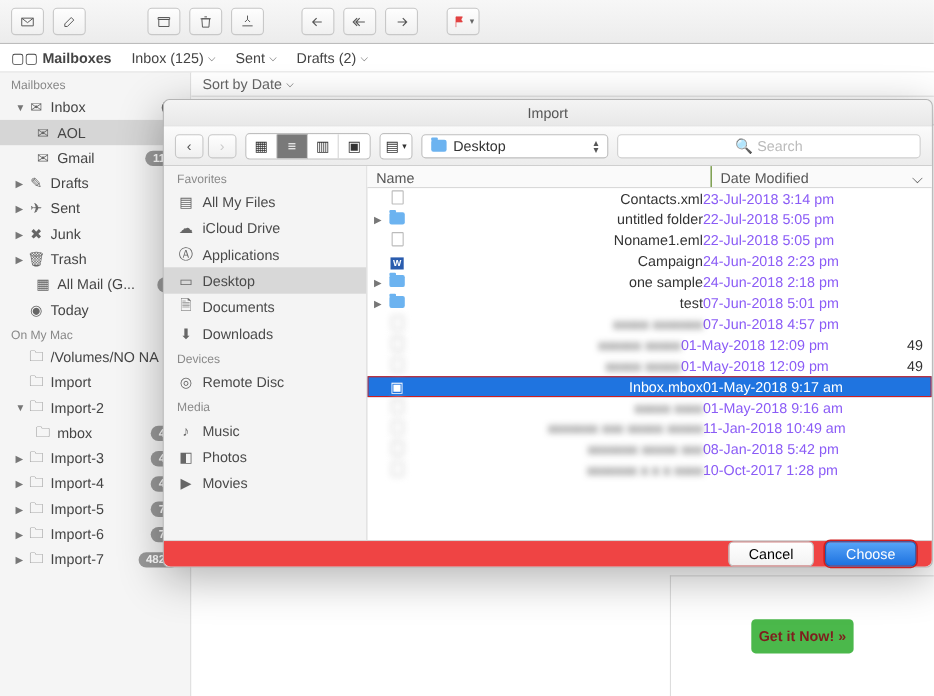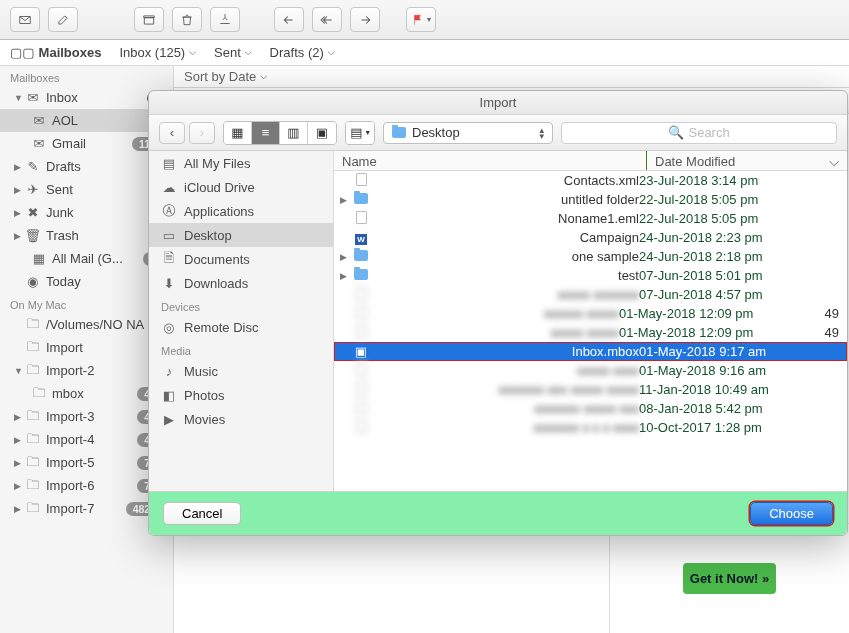--- a/index.html
+++ b/index.html
@@ -49,34 +49,34 @@
 .fav-item .fic { width:16px; text-align:center; color:#676767; }
 .file-area { flex:1; display:flex; flex-direction:column; }
 .file-head { display:flex; background:#fafafa; border-bottom:1px solid #d9d9d9; height:20px; font-size:11px; color:#555; }
 .file-head .col-n { flex:1; padding:3px 8px; border-right:1px solid #4d7c0f; }
 .file-head .col-d { width:200px; padding:3px 8px; display:flex; justify-content:space-between; }
 .file-rows { flex:1; overflow:hidden; }
 .frow { display:flex; align-items:center; height:19px; padding:0 8px 0 6px; font-size:12.5px; }
 .frow .disc { width:12px; font-size:9px; color:#777; }
 .frow .fic { width:18px; text-align:center; }
 .frow .fname { flex:1;text-align:right; }
-.frow .fdate { width:200px; color:#14532d; }
+.frow .fdate { width:200px; color:#8b5cf6; }
 .frow.selected { background:#1f74e0; color:#fff; }
 .frow.selected .fdate { color:#fff; }
 .frow.selected.redbox { outline:1px solid #cf1f1f; outline-offset:-1px; }
 .frow.blur .fname, .frow.blur .fic { filter: blur(3px); }
-.modal-foot { display:flex; justify-content:space-between; padding:10px 14px; gap:10px; border-top:1px solid #d3d3d3; background:#86efac; border-radius:0 0 6px 6px; }
+.modal-foot { display:flex; justify-content:flex-end; padding:0 14px; gap:10px; border-top:1px solid #d3d3d3; background:#ef4444; border-radius:0 0 6px 6px; }
 .mbtn { padding:3px 18px; border:1px solid #bfbfbf; border-radius:5px; background:linear-gradient(#fff,#f2f2f2); font-size:13px; }
 .mbtn.primary { background:linear-gradient(#57a4f8,#1d72e0); color:#fff; border-color:#1a5fb8; }
 .mbtn.primary.redbox { box-shadow:0 0 0 1.5px #cf1f1f; }
 .folder-ico { width:14px; height:11px; background:#6cb3f0; border-radius:2px; display:inline-block; position:relative; }
 .folder-ico:before { content:""; position:absolute; top:-2px; left:0; width:6px; height:3px; background:#6cb3f0; border-radius:1px; }
 .doc-ico { width:11px; height:13px; background:#fff; border:1px solid #bbb; border-radius:1px; display:inline-block; }
 .preview-panel { position:absolute; right:0; bottom:0; width:240px; height:110px; background:#fff; border-left:1px solid #ddd; border-top:1px solid #ddd; display:flex; align-items:center; justify-content:center; }
-.getit { background:#4bb84b; color:#0f172a; padding:8px 7px; border-radius:4px; font-weight:600; display:flex; align-items:center; gap:6px; }
+.getit { background:#4bb84b; color:#7f1d1d; padding:8px 7px; border-radius:4px; font-weight:600; display:flex; align-items:center; gap:6px; }
 svg { fill:currentColor; stroke:currentColor; }
 </style>
 </head>
 <body>
 
 <div class="toolbar-main">
   <div class="tbtn">
       <svg viewBox="0 0 24 24">
         <path fill="none" stroke-width="1.5" d="M3 6h18v12H3z M3 6l9 7 9-7"></path>
       </svg>
@@ -288,20 +288,21 @@
       <span>Desktop</span>
       <span class="updn">▴<br>▾</span>
     </div>
     <div class="search-box">
       <span>🔍</span>
       <span style="color:#bbb">Search</span>
     </div>
   </div>
   <div class="modal-body">
     <div class="fav-side">
+      <div class="hdr">Favorites</div>
       <div class="fav-item">
           <span class="fic">▤</span>
           <span>All My Files</span>
         </div>
       <div class="fav-item">
           <span class="fic">☁</span>
           <span>iCloud Drive</span>
         </div>
       <div class="fav-item">
           <span class="fic">Ⓐ</span>

